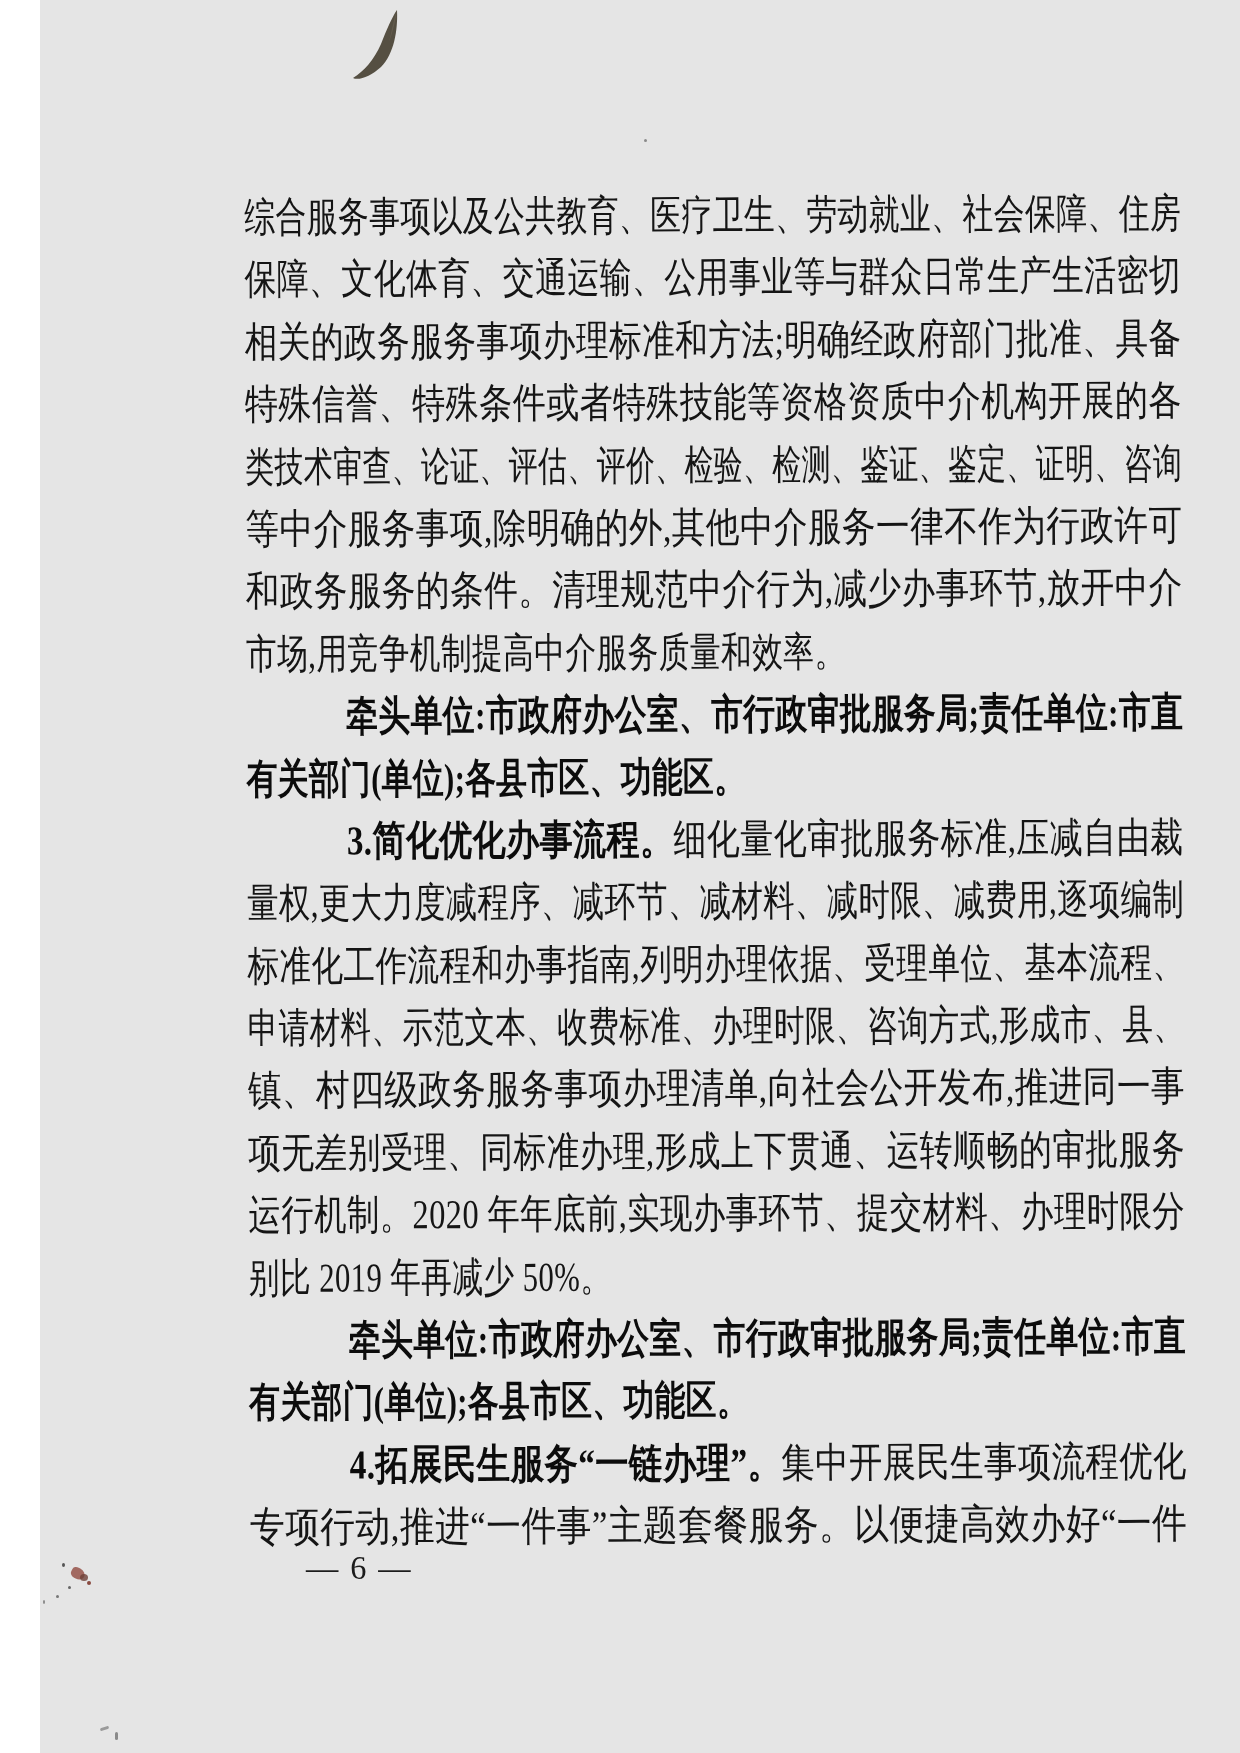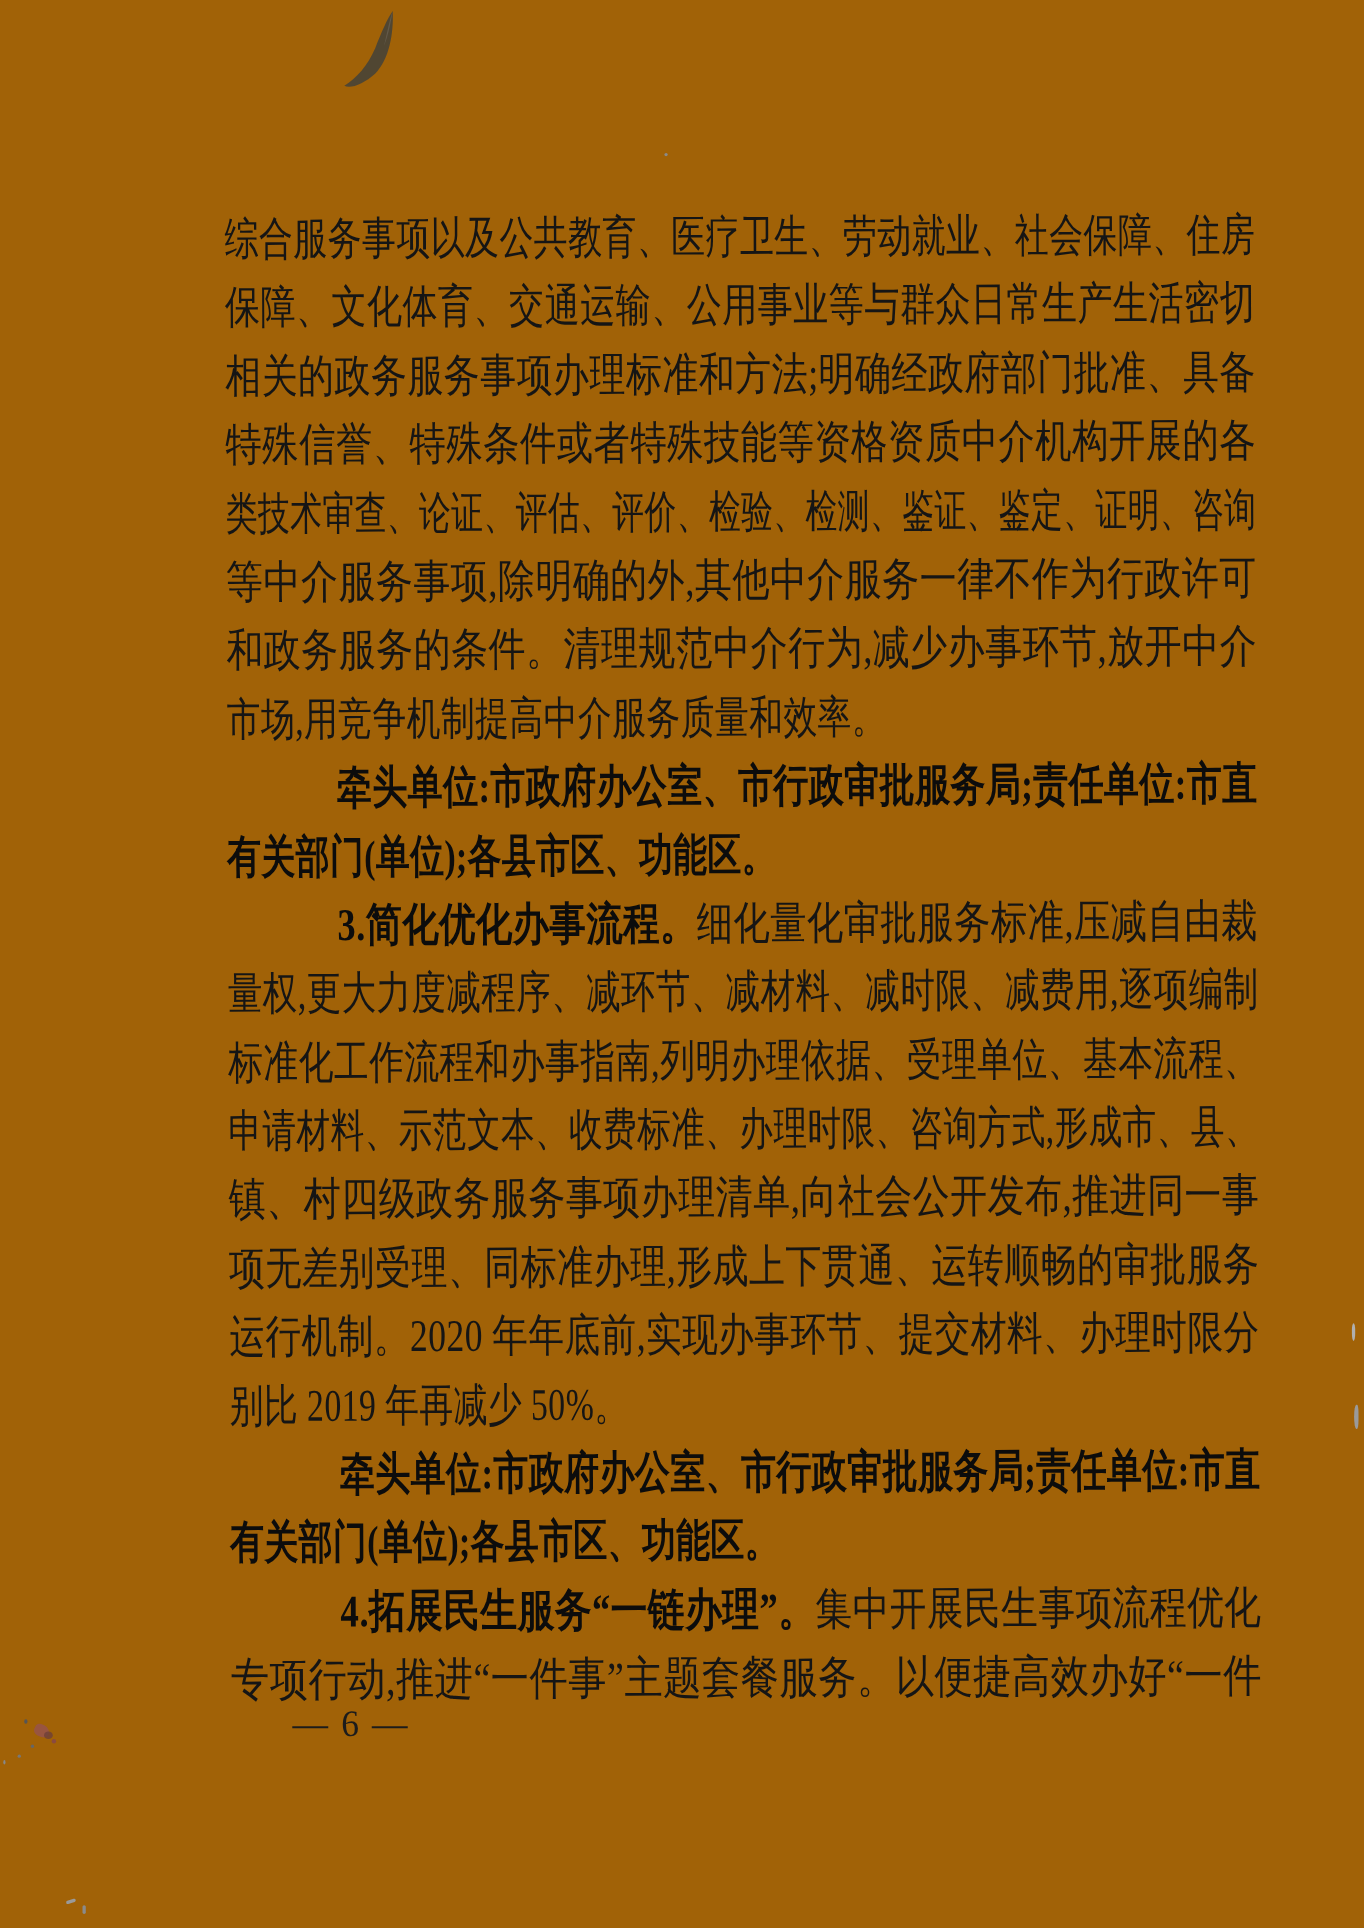--- a/index.html
+++ b/index.html
@@ -4,21 +4,21 @@
 <style>
   html,body{margin:0;padding:0;}
   body{
     width:1240px;height:1753px;
     background:#ffffff;
     font-family:"Liberation Serif","DejaVu Serif",serif;
     position:relative;
     overflow:hidden;
   }
   .page{
-    position:absolute;inset:0;background:#a16207;overflow:hidden;
+    position:absolute;inset:0;background:#e5e5e5;overflow:hidden;margin-left:40px;
   }
   .doc-body{
     position:absolute;
     left:204px;top:186px;width:937px;
     color:#151515;
     transform:rotate(-0.25deg);
     transform-origin:0 0;
   }
   .line{
     height:62.4px;

